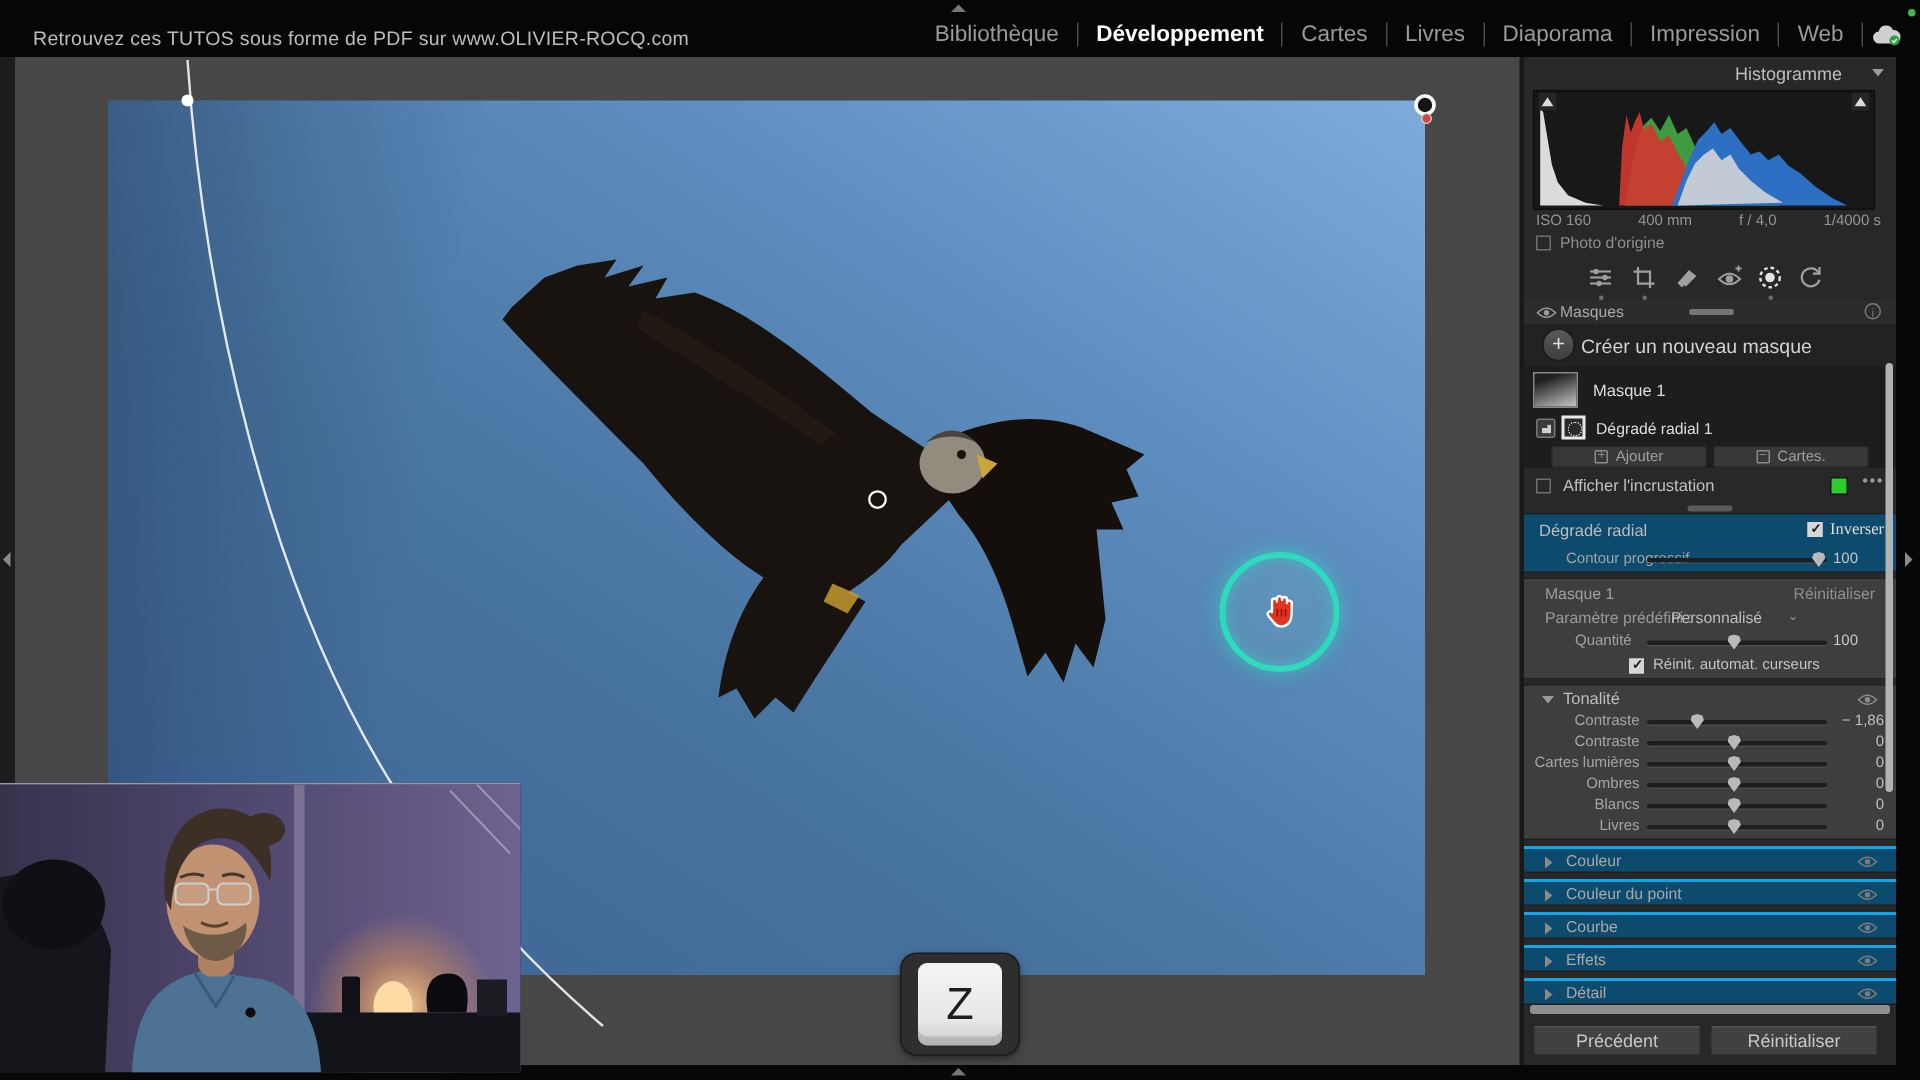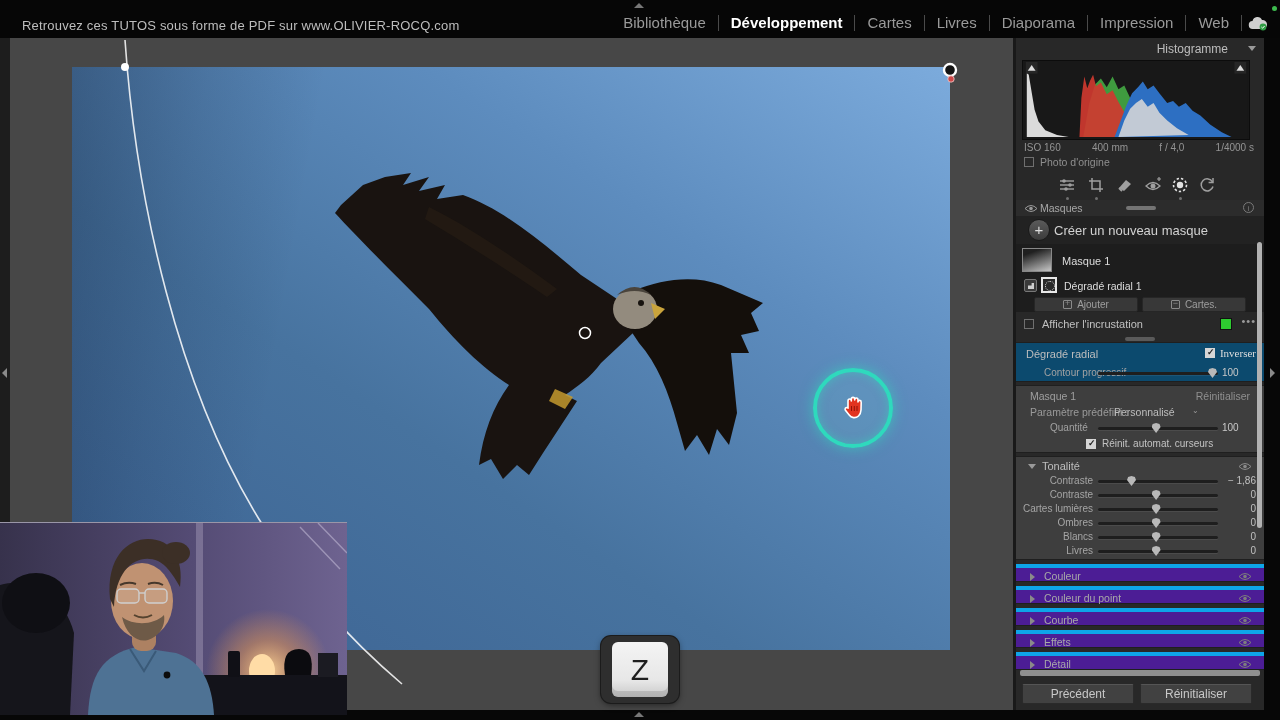--- a/index.html
+++ b/index.html
@@ -131,21 +131,21 @@
 
   #tonal-box{top:418px;height:104px;background:#3e3e3e;}
   .tri-down-xs{width:0;height:0;border-left:4px solid transparent;border-right:4px solid transparent;border-top:5px solid #9a9a9a;}
   .tri-right-xs{width:0;height:0;border-top:4px solid transparent;border-bottom:4px solid transparent;border-left:5px solid #8a8a8a;}
   #tonal-tri{left:12px;top:7px;}
   #tonal-title{left:26px;top:3px;font-size:11px;color:#bdbdbd;}
   .eye{position:absolute;width:14px;height:9px;}
   .t-label{position:absolute;width:77px;text-align:right;font-size:10px;color:#a5a5a5;}
   .t-value{position:absolute;left:206px;width:34px;text-align:right;font-size:10px;color:#c0c0c0;}
 
-  .fold{position:absolute;left:0;width:248px;height:18px;background:#4c1d95;border-top:4px solid #0ea5e9;border-bottom:1px solid #1f1f1f;}
+  .fold{position:absolute;left:0;width:248px;height:18px;background:#0c4a6e;border-top:2px solid #0ea5e9;border-bottom:1px solid #1f1f1f;}
   .fold .tri-right-xs{position:absolute;left:14px;top:5px;}
   .fold .f-label{position:absolute;left:28px;top:2px;font-size:10.5px;color:#a8a8a8;}
   .fold .eye{right:12px;top:4px;}
 
   #panel-endbar{left:4px;top:632px;width:240px;height:6px;background:#8f8f8f;border-radius:2px;}
   .footer-btn{position:absolute;top:646px;height:20px;background:#414141;border:1px solid #2a2a2a;border-top-color:#555;
       border-radius:2px;color:#c8c8c8;font-size:12px;display:flex;align-items:center;justify-content:center;cursor:pointer;}
   #btn-prev{left:6px;width:112px;}
   #btn-reset{left:124px;width:112px;}
   #panel-scrollbar{left:241px;top:204px;width:5px;height:286px;background:#b2b2b2;border-radius:3px;}

